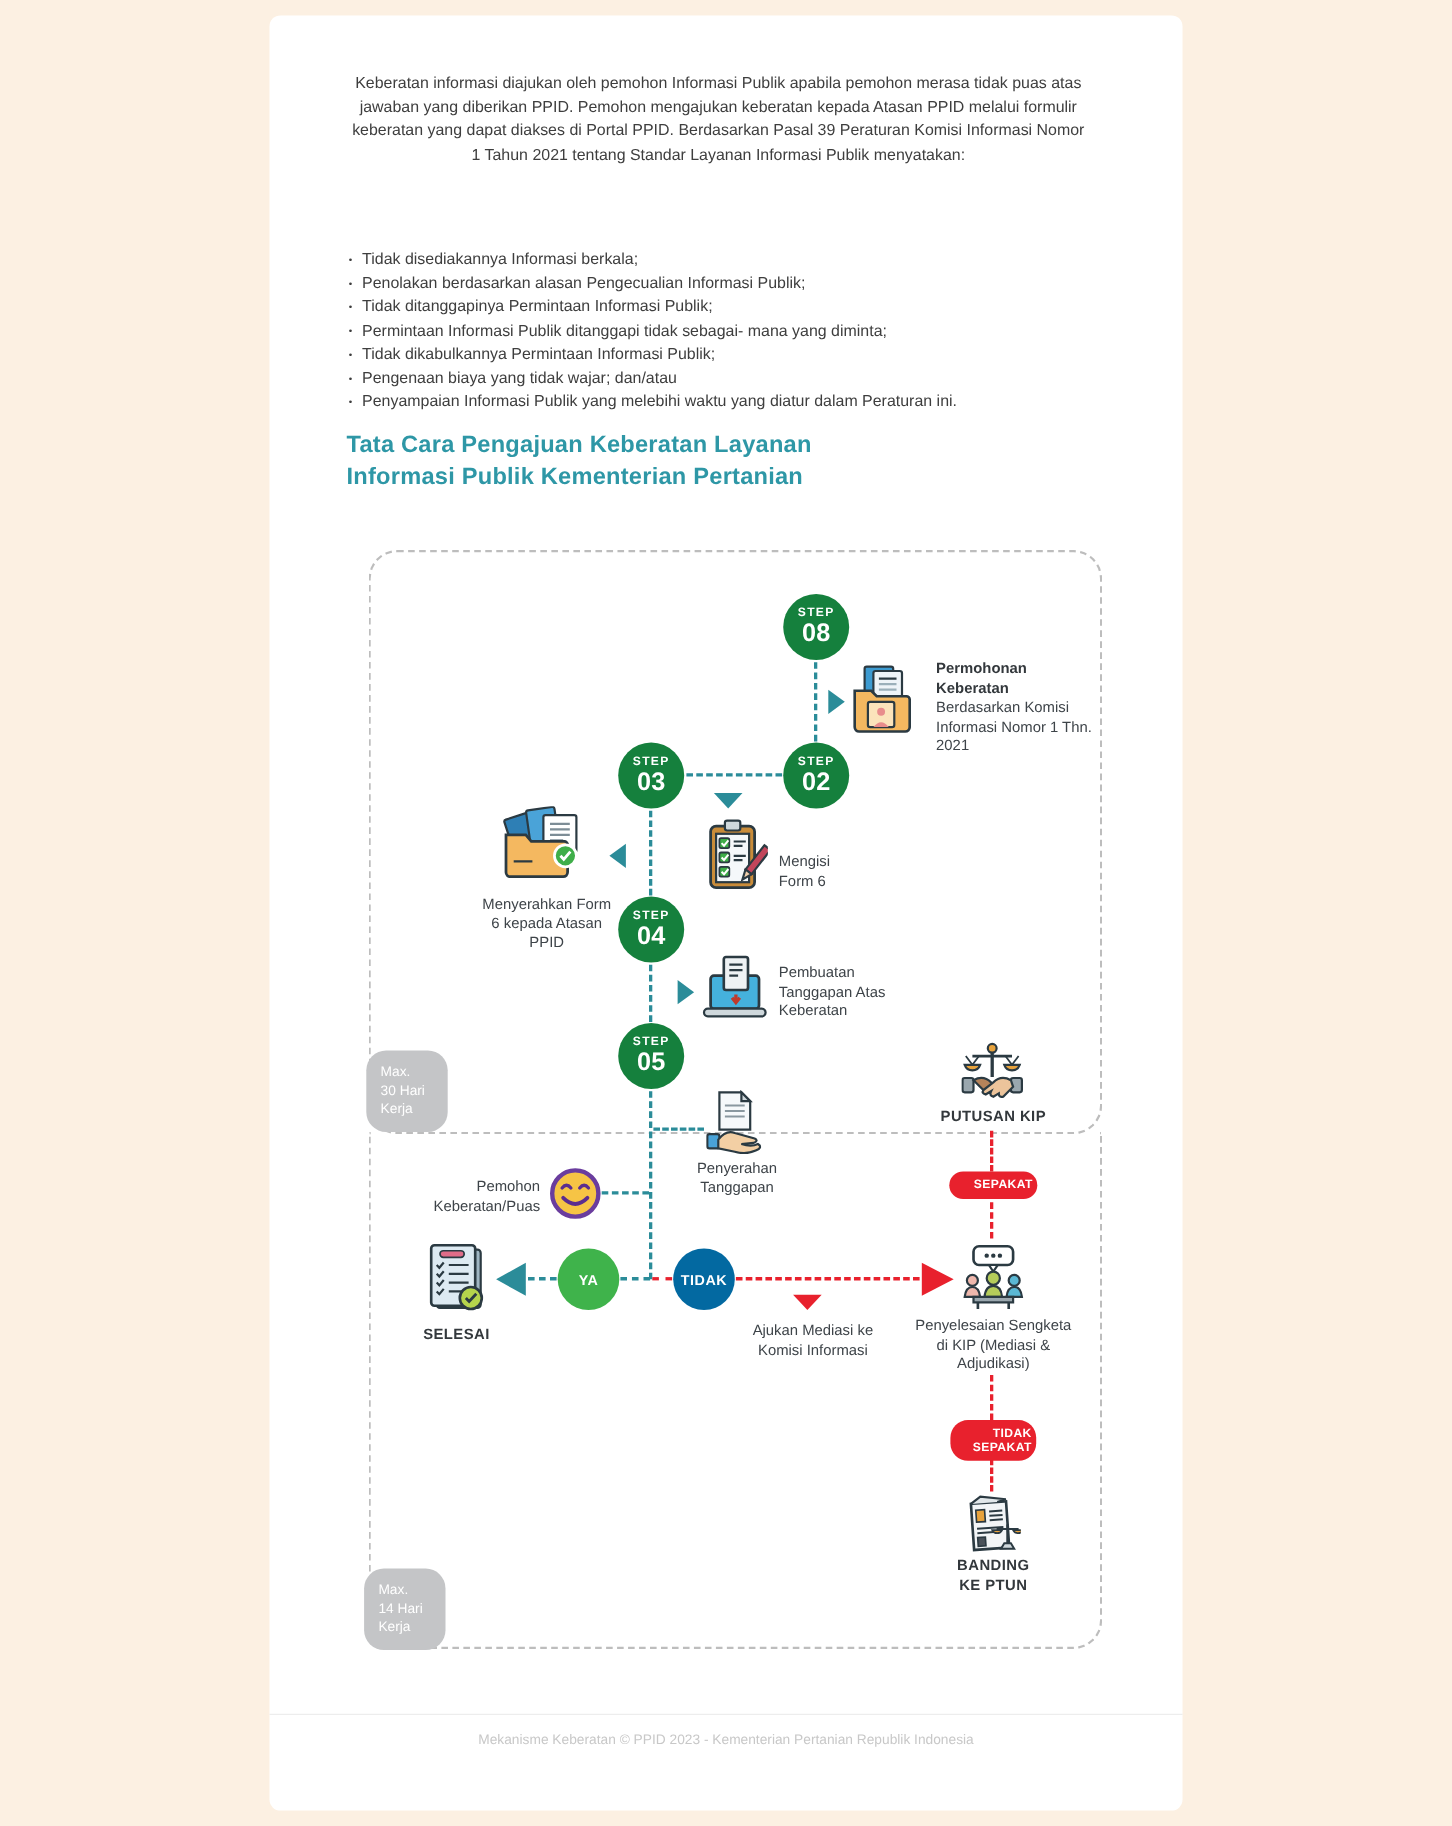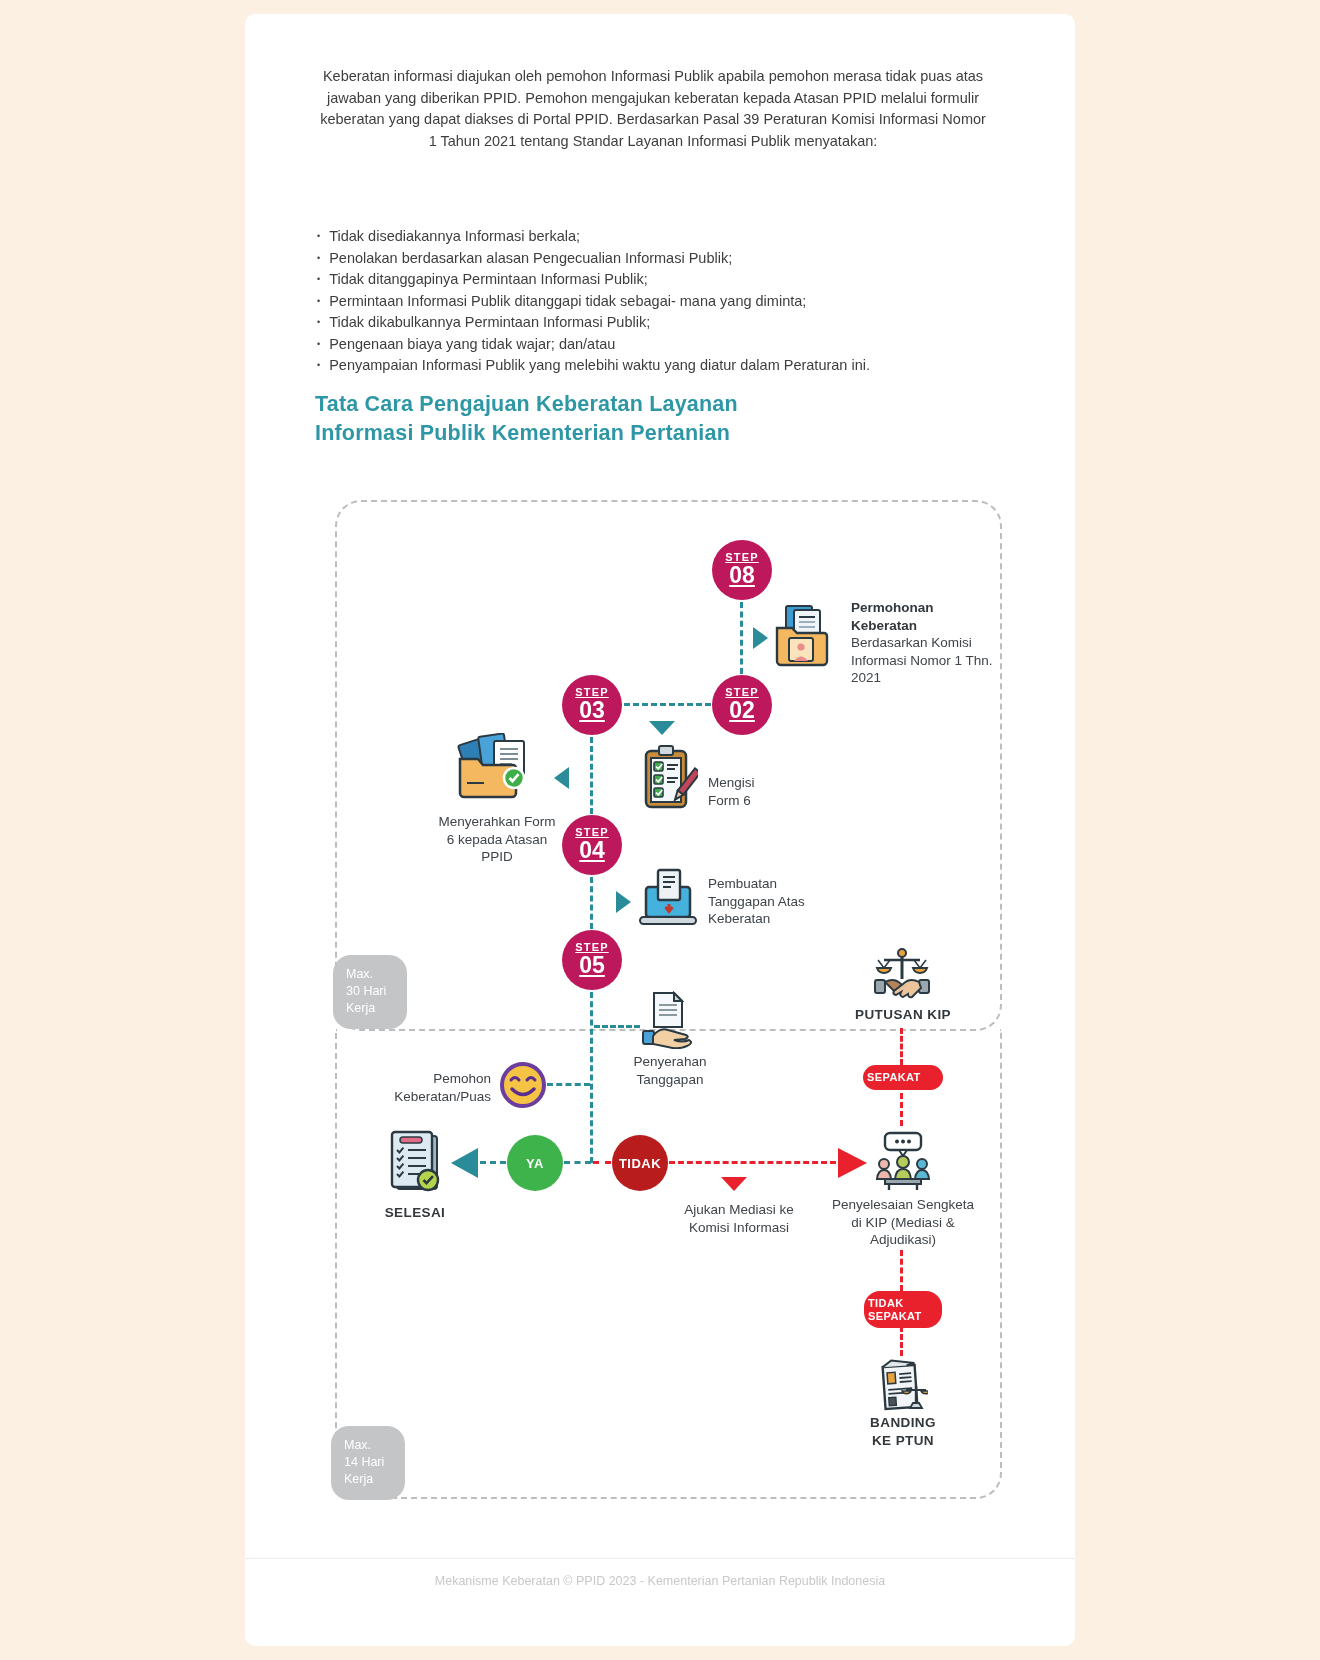--- a/index.html
+++ b/index.html
@@ -19,45 +19,45 @@
   .bullets{list-style:none;margin:0;padding:0;font-size:14.5px;line-height:21.5px;color:#3e3e3e;}
   .bullets li{display:flex;}
   .bullets li::before{content:"•";font-size:9px;line-height:21.5px;margin-right:9px;color:#3e3e3e;}
   .h1{font-size:21.5px;line-height:29px;font-weight:bold;color:#2e97a6;letter-spacing:.2px;}
 
   
   .sec{border:2px dashed #bdbdbd;border-radius:26px;}
   .sec2{border-top:none;border-radius:0 0 26px 26px;}
   .badge{background:#c4c5c7;border-radius:18px;color:#fff;font-size:12.5px;line-height:17px;
          padding:11px 0 0 13px;box-sizing:border-box;}
-  .step{width:60px;height:60px;border-radius:50%;background:#be185d;color:#fff;text-align:center;
-        box-sizing:border-box;padding-top:11px;text-decoration:underline;}
+  .step{width:60px;height:60px;border-radius:50%;background:#15803d;color:#fff;text-align:center;
+        box-sizing:border-box;padding-top:11px;}
   .step-word{display:block;font-size:11px;font-weight:bold;letter-spacing:1.2px;line-height:12px;}
   .step-num{display:block;font-size:23px;font-weight:bold;line-height:24px;}
   .dvt{border-left:3px dashed #2b8c99;width:0;}
   .dht{border-top:3px dashed #2b8c99;height:0;}
   .dvr{border-left:3px dashed #e8212d;width:0;}
   .dhr{border-top:3px dashed #e8212d;height:0;}
   .tri{width:0;height:0;}
   .triR{border-top:11px solid transparent;border-bottom:11px solid transparent;border-left:15px solid #2b8c99;}
   .triL{border-top:11px solid transparent;border-bottom:11px solid transparent;border-right:15px solid #2b8c99;}
   .triD{border-left:13px solid transparent;border-right:13px solid transparent;border-top:14px solid #2b8c99;}
   .triLbig{border-top:15px solid transparent;border-bottom:15px solid transparent;border-right:27px solid #2b8c99;}
   .triRred{border-top:15px solid transparent;border-bottom:15px solid transparent;border-left:29px solid #e8212d;}
   .triDred{border-left:13px solid transparent;border-right:13px solid transparent;border-top:14px solid #e8212d;}
   .lbl{font-size:13.5px;line-height:17.5px;color:#3e4449;}
   .lblB{font-weight:bold;color:#33383c;}
   .ctr{text-align:center;}
   .rgt{text-align:right;}
   .circle-node{width:56px;height:56px;border-radius:50%;color:#fff;font-weight:bold;font-size:13px;
                letter-spacing:.5px;display:flex;align-items:center;justify-content:center;}
   .ya{background:#3fb34b;}
-  .no{background:#b91c1c;}
+  .no{background:#0369a1;}
   .pill{background:#e8212d;color:#fff;font-weight:bold;font-size:11px;letter-spacing:.4px;
-        border-radius:16px;text-align:left;padding:6px 4px;box-sizing:border-box;line-height:12.5px;}
+        border-radius:16px;text-align:right;padding:6px 4px;box-sizing:border-box;line-height:12.5px;}
   .footer-line{height:1px;background:#ececec;}
   .footer-txt{font-size:12.5px;color:#c8c8c8;text-align:center;}
   svg{display:block;}
 </style>
 </head>
 <body>
 
 <div class="card">
 
   <p class="para abs" style="left:70px;top:52px;width:676px;margin:0">Keberatan informasi diajukan oleh pemohon Informasi Publik apabila pemohon merasa tidak puas atas jawaban yang diberikan PPID. Pemohon mengajukan keberatan kepada Atasan PPID melalui formulir keberatan yang dapat diakses di Portal PPID. Berdasarkan Pasal 39 Peraturan Komisi Informasi Nomor 1 Tahun 2021 tentang Standar Layanan Informasi Publik menyatakan:</p>

